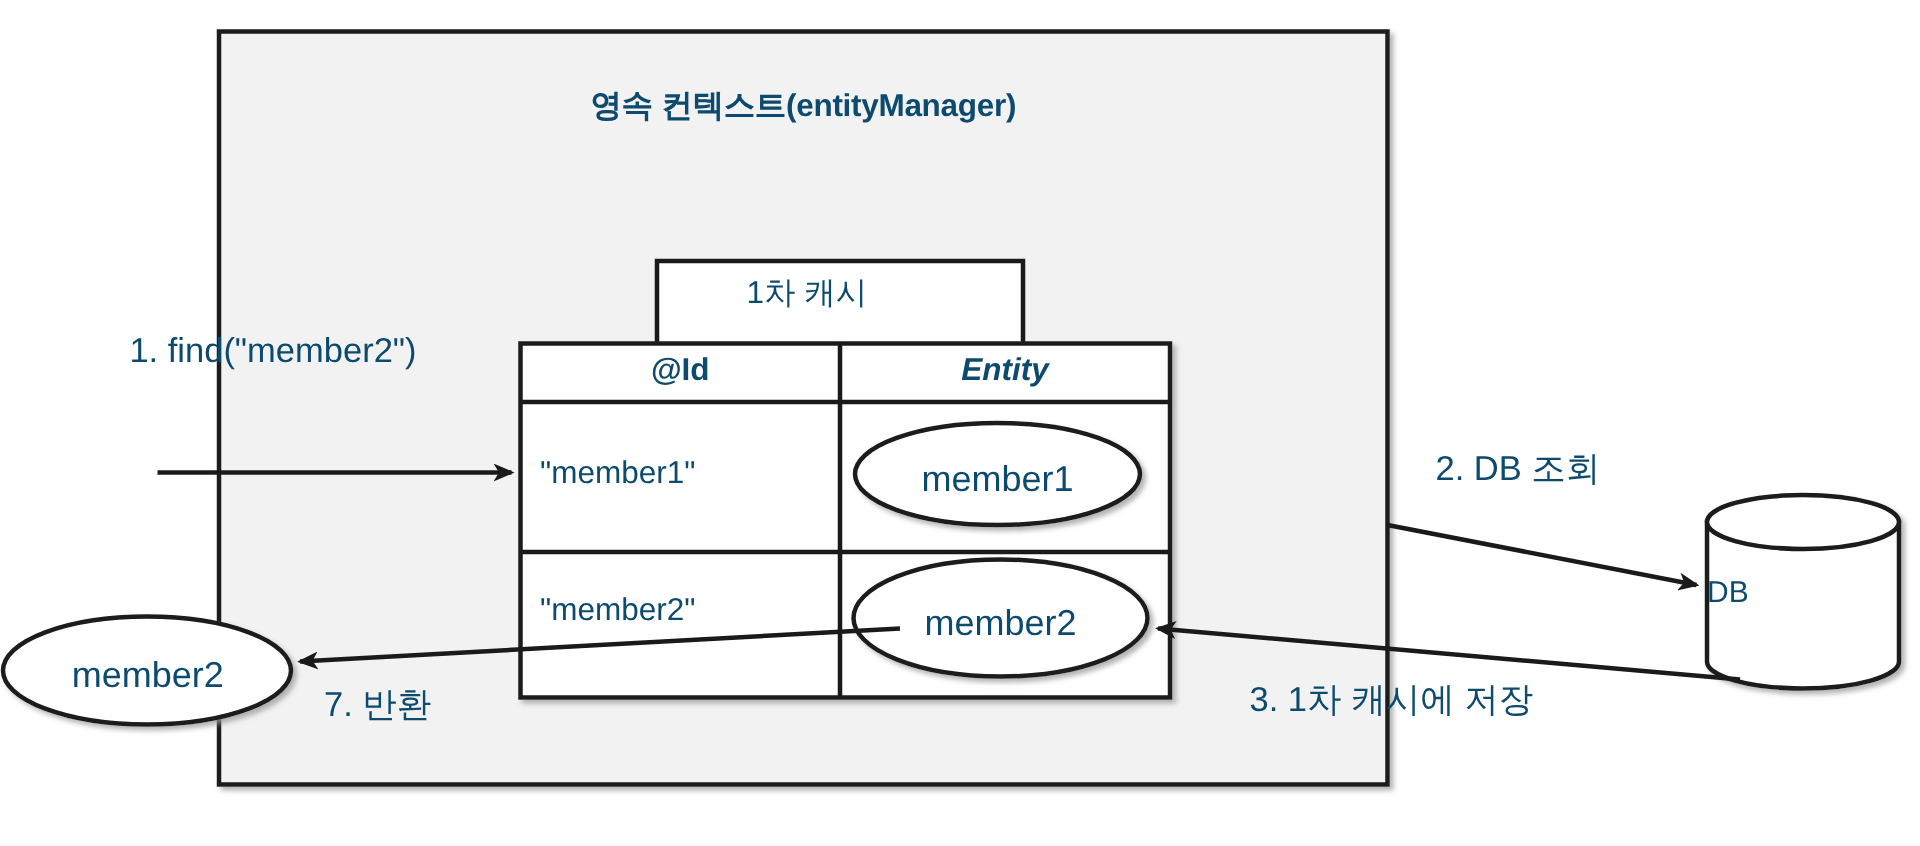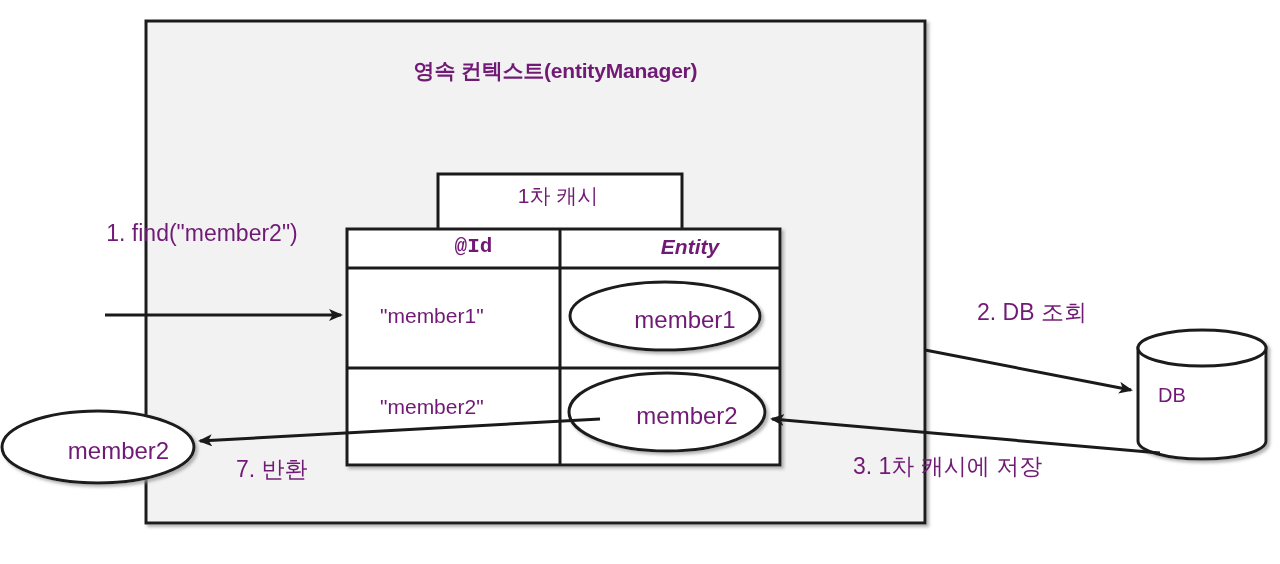--- a/index.html
+++ b/index.html
@@ -19,24 +19,23 @@
   }
   #canvas svg.layer {
     position: absolute;
     left: 0;
     top: 0;
     width: 1280px;
     height: 564px;
   }
   .txt {
     position: absolute;
-    color: #701a75;
+    color: #0c4a6e;
     white-space: pre;
     line-height: 1.28;
-    margin-left: 20px;
   }
 
   
   .pc-title {
     left: 146px;
     top: 58px;
     width: 779px;
     text-align: center;
     font-size: 21px;
     font-weight: bold;
@@ -53,21 +52,20 @@
   }
 
   
   .th-id {
     left: 347px;
     top: 234px;
     width: 213px;
     text-align: center;
     font-size: 21px;
     font-weight: bold;
-    font-family: Liberation Mono, monospace;
   }
   .th-entity {
     left: 560px;
     top: 234px;
     width: 220px;
     text-align: center;
     font-size: 21px;
     font-weight: bold;
     font-style: italic;
   }

